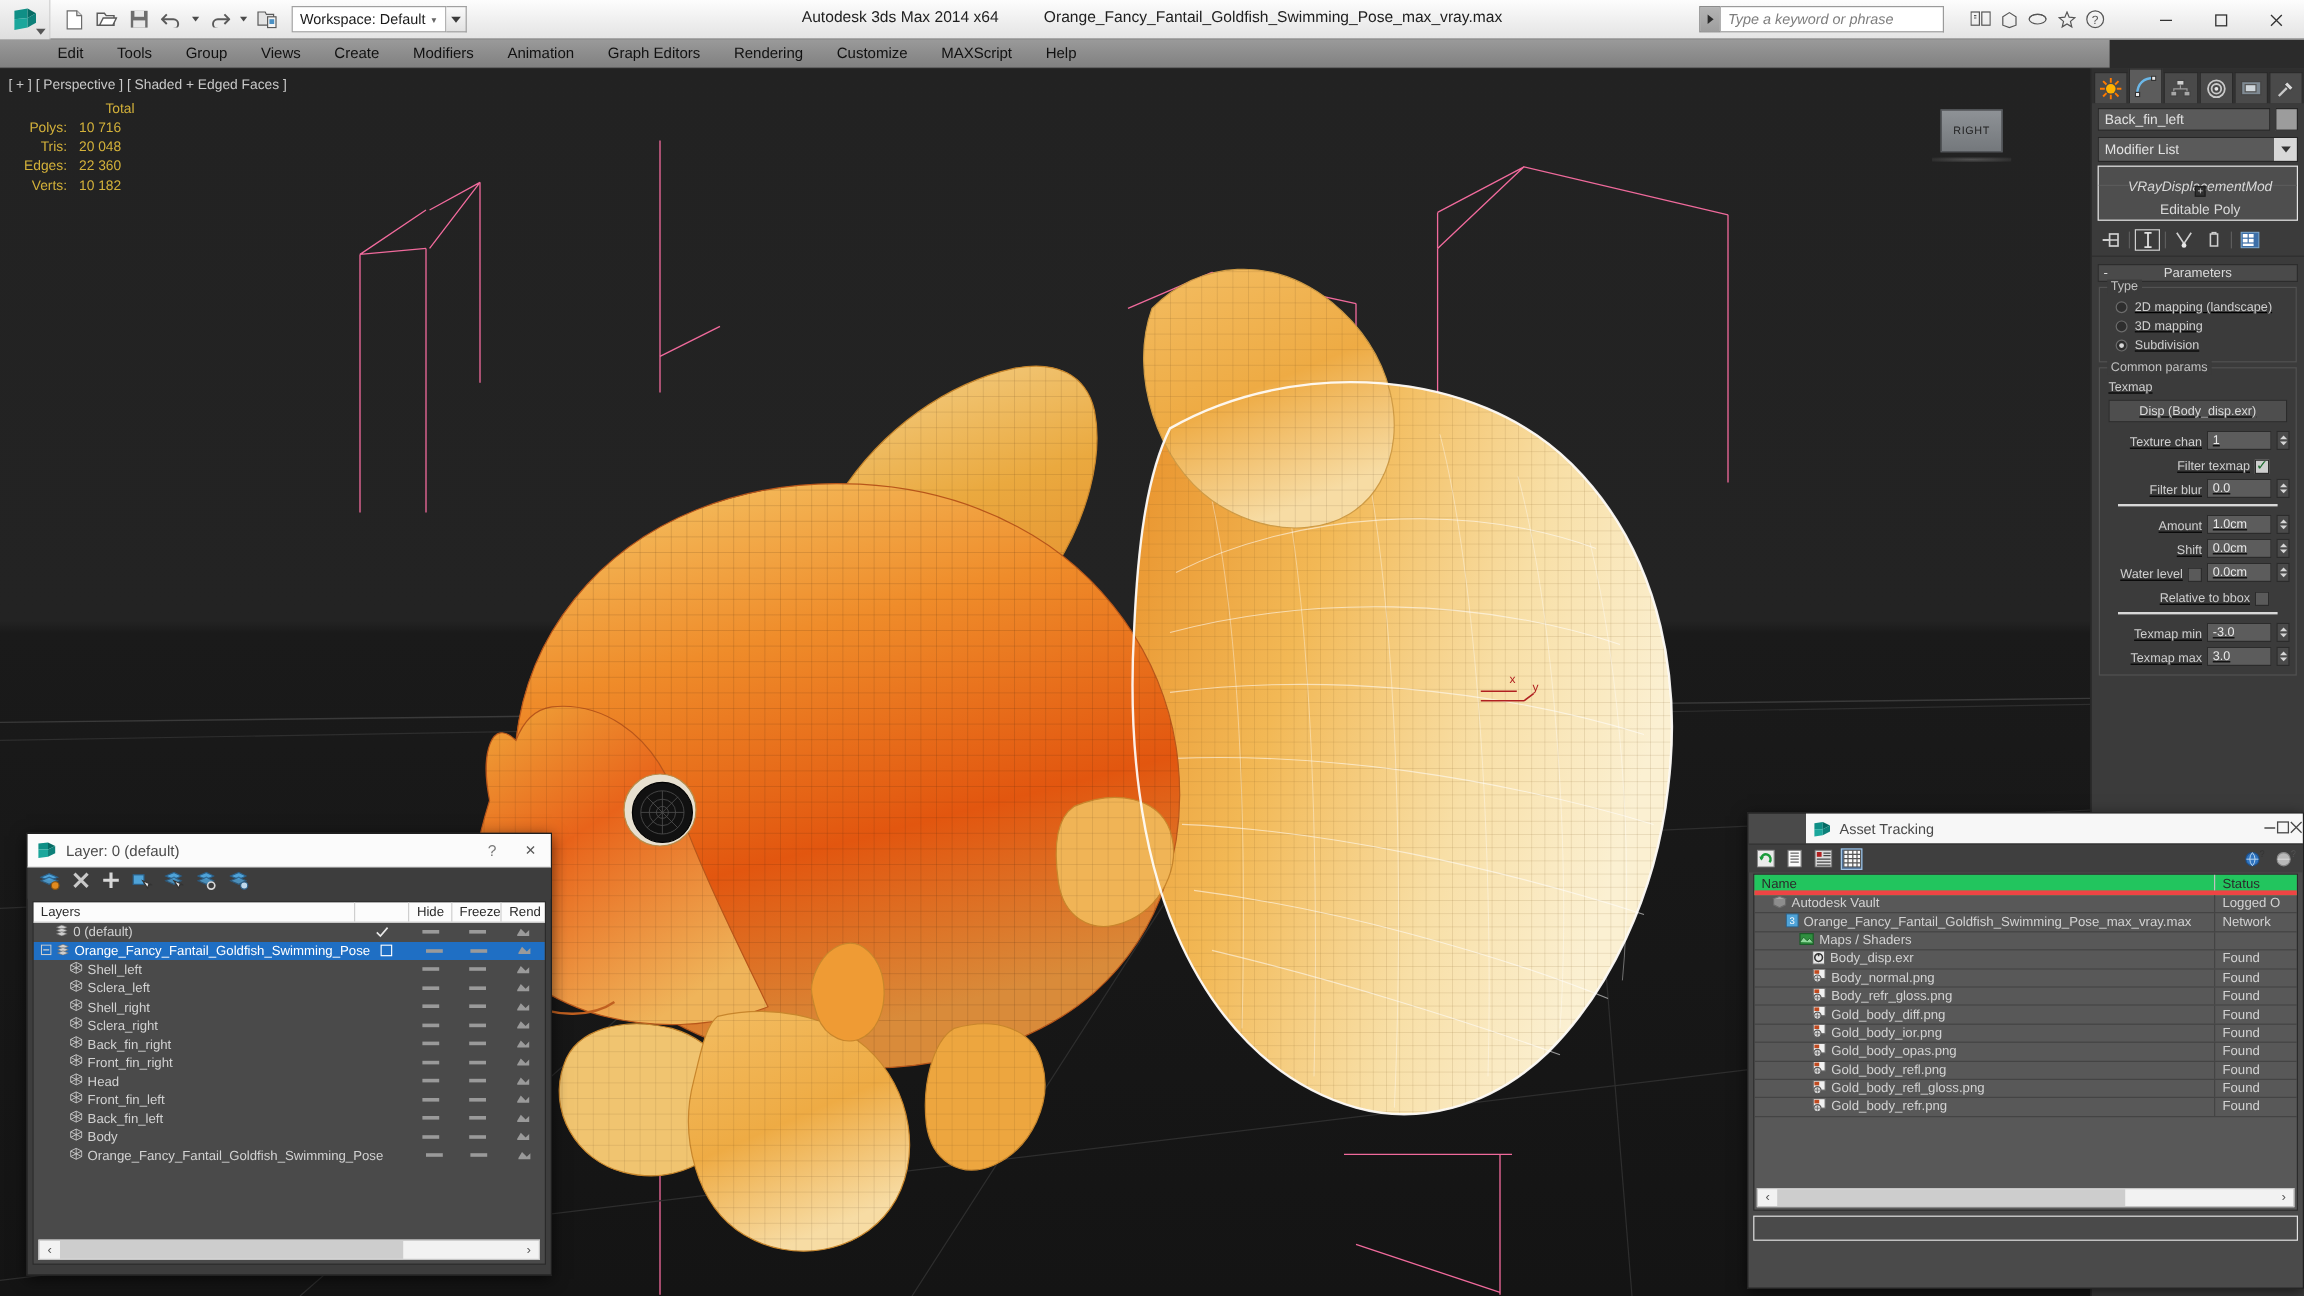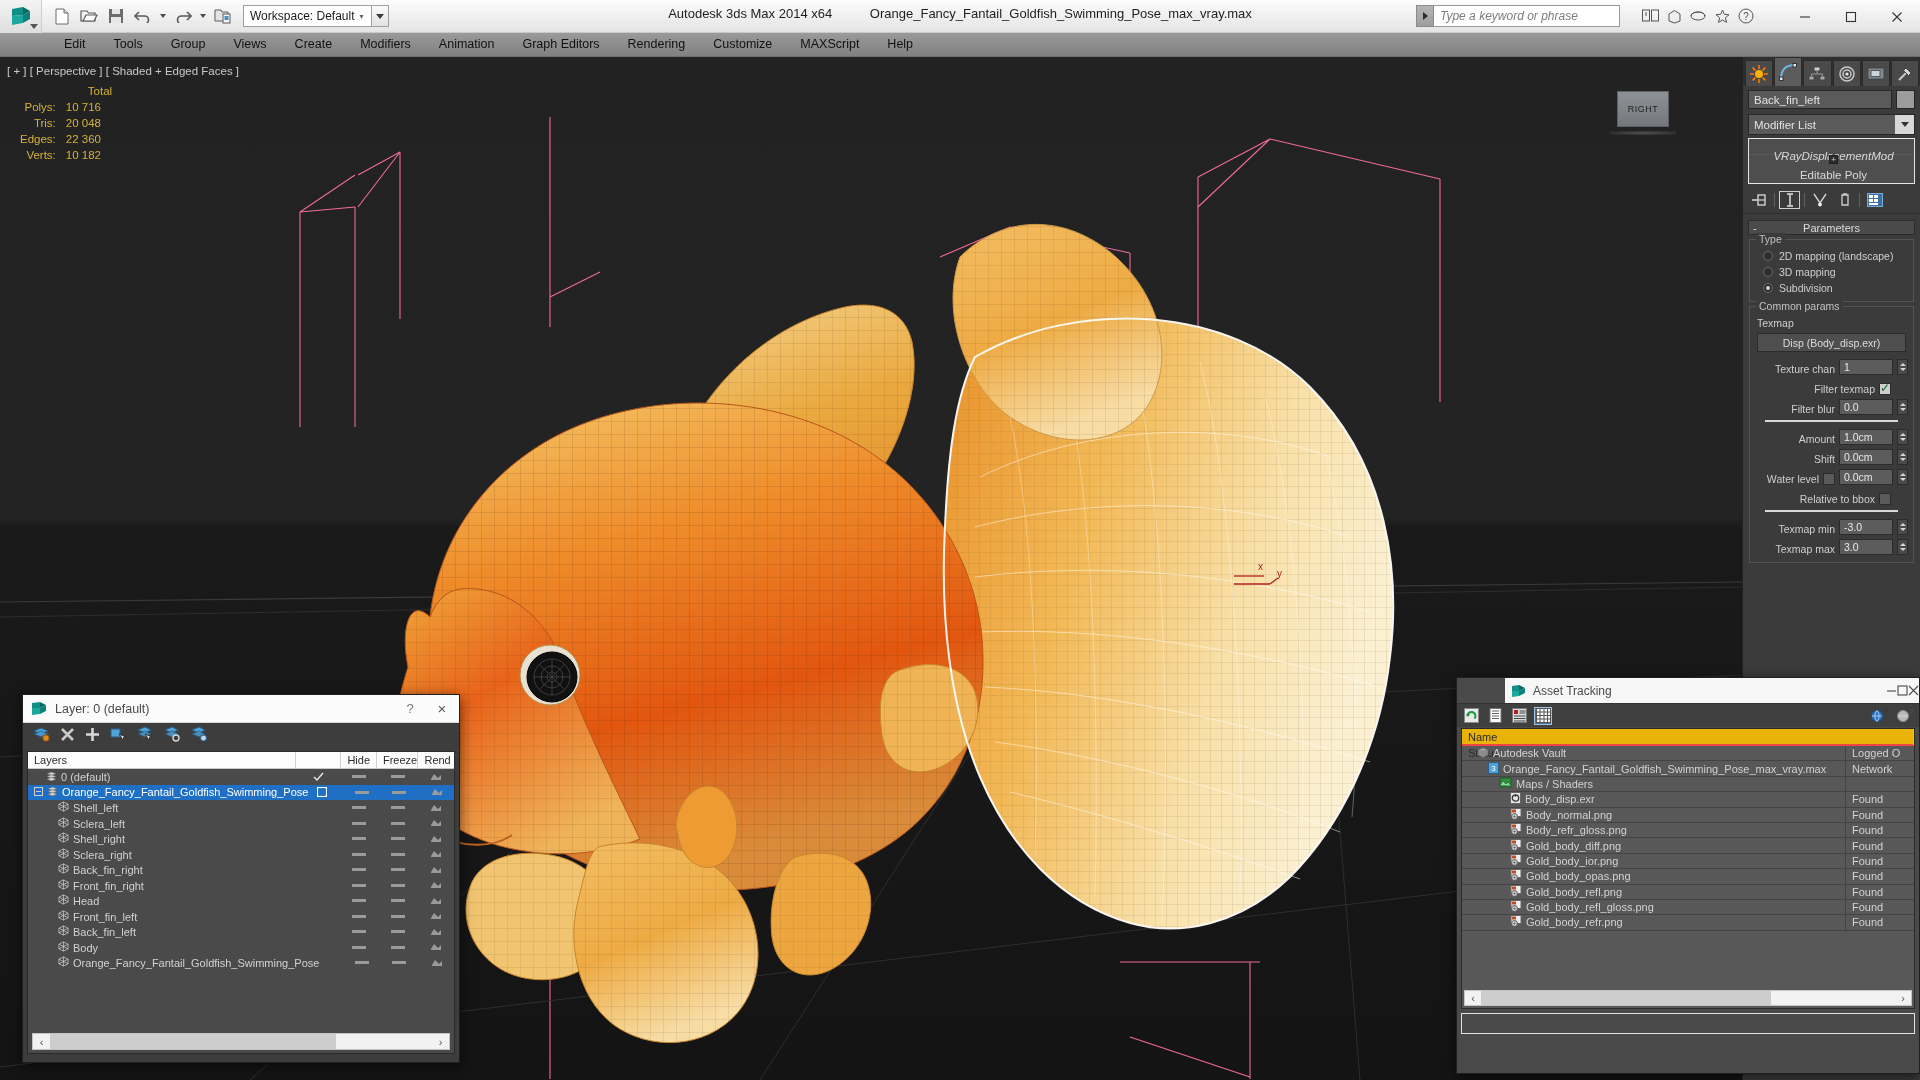--- a/index.html
+++ b/index.html
@@ -51,23 +51,23 @@
   .searchbtn i { width:0;height:0;border-top:4px solid transparent;border-bottom:4px solid transparent;border-left:5px solid #2b2b2b; }
   .searchfield { width: 186px; height: 22px; background:#fff; border:1px solid #9a9a9a; border-left:none;
     font-size: 12px; color: #7d7d7d; font-style: italic; padding: 0 6px; display:flex;align-items:center; }
   .ticons { position: absolute; right: 164px; top: 6px; display:flex; gap: 4px; align-items:center; }
   .ticons .ti { width: 20px; height: 20px; display:flex;align-items:center;justify-content:center; }
   .wctl { position: absolute; right: 0; top: 0; display: flex; height: 33px; }
   .wctl div { width: 46px; height: 33px; display:flex;align-items:center;justify-content:center; }
 
   
   .menubar {
-    position: absolute; left: 0; top: 33px; width: 1920px; height: 24px;
+    position: absolute; left: 0; top: 33px; width: 1758px; height: 24px;
     background: linear-gradient(to bottom, #9a9a9a 0%, #8e8e8e 45%, #818181 100%);
-    display: flex; align-items: center; padding-left: 50px; gap: 0;
+    display: flex; align-items: center; padding-left: 34px; gap: 0;
     border-bottom: 1px solid #6d6d6d;
   }
   .menubar span { font-size: 12.5px; color: #111; padding: 0 14px; line-height: 23px; }
 
   
   .viewport {
     position: absolute; left: 0; top: 57px; width: 1742px; height: 1023px;
     background: #1e1e1e; overflow: hidden;
   }
   .vp-grad { position:absolute; inset:0;
@@ -130,21 +130,21 @@
   .cp-sb.boxed { border: 1px solid #cfcfcf; }
   .cp-sep { width:1px;height:14px;background:#5d5d5d; }
 
   .rollout-hdr {
     margin: 6px 5px 2px 5px; height: 15px; background: #4a4a4a; border: 1px solid #2c2c2c;
     display: flex; align-items: center; justify-content: center; position: relative;
     font-size: 11px; color: #dcdcdc;
   }
   .rollout-hdr .minus { position: absolute; left: 4px; color: #ddd; }
 
-  .grp { margin: 4px 6px; border: 1px solid #525252; padding: 8px 5px 5px 5px; position: relative; }
+  .grp { margin: 4px 6px; border: 1px solid #525252; padding: 8px 5px 5px 5px; position: relative; text-decoration: underline; }
   .grp > .gtitle { position: absolute; top: -7px; left: 6px; background: #3b3b3b; padding: 0 3px;
     font-size: 10.5px; color: #c2c2c2; }
   .radio-row { display: flex; align-items: center; gap: 6px; height: 16px; padding-left: 8px; }
   .radio { width: 10px; height: 10px; border-radius: 50%; background: #2e2e2e;
     border: 1px solid #6b6b6b; position: relative; }
   .radio.on::after { content:''; position:absolute; left:2px; top:2px; width:4px;height:4px;
     border-radius:50%; background:#d8d8d8; }
   .radio-row span { font-size: 10.5px; color: #cfcfcf; }
 
   .lbl-only { font-size: 10.5px; color: #cfcfcf; padding: 2px 0 2px 2px; }
@@ -213,22 +213,22 @@
   .at-menu { height: 19px; background: #4a4a4a; display: flex; align-items: center; gap: 0;
     padding-left: 3px; }
   .at-menu span { font-size: 11px; color: #dcdcdc; padding: 0 7px; }
   .at-tools { height: 24px; background: #3f3f3f; display: flex; align-items: center;
     padding: 0 5px; gap: 6px; border-top: 1px solid #333; }
   .at-tool { width: 18px; height: 18px; display:flex;align-items:center;justify-content:center; }
   .at-tool.active { background: #4f6f96; border: 1px solid #9fc2e0; }
   .at-right { margin-left: auto; display: flex; gap: 8px; }
   .at-grid { margin: 1px 4px 0 4px; background: #585858; border: 1px solid #2b2b2b;
     height: 281px; position: relative; }
-  .at-hdr { height: 17px; background: #eab308; display: flex; font-size: 11px; color: #2b2b2b;
-    border-bottom: 2px solid #ef4444; flex-direction: column; }
+  .at-hdr { height: 17px; background: #22c55e; display: flex; font-size: 11px; color: #2b2b2b;
+    border-bottom: 4px solid #ef4444; }
   .at-hdr .hn { flex: 1; padding-left: 6px; line-height: 16px; border-right: 1px solid #c0c0c0; }
   .at-hdr .hs { width: 68px; padding-left: 6px; line-height: 16px; }
   .at-rows {}
   .at-row { height: 15.4px; display: flex; align-items: center; font-size: 11px; color: #d2d2d2;
     border-bottom: 1px solid #444; }
   .at-row .an { flex: 1; display: flex; align-items: center; gap: 4px; overflow: hidden; white-space: nowrap;
     border-right: 1px solid #444; height: 100%; }
   .at-row .as { width: 68px; padding-left: 6px; }
   .at-scroll { position: absolute; left: 2px; right: 2px; bottom: 2px; height: 16px;
     background: #f2f2f2; border: 1px solid #c5c5c5; display: flex; align-items: center; }

